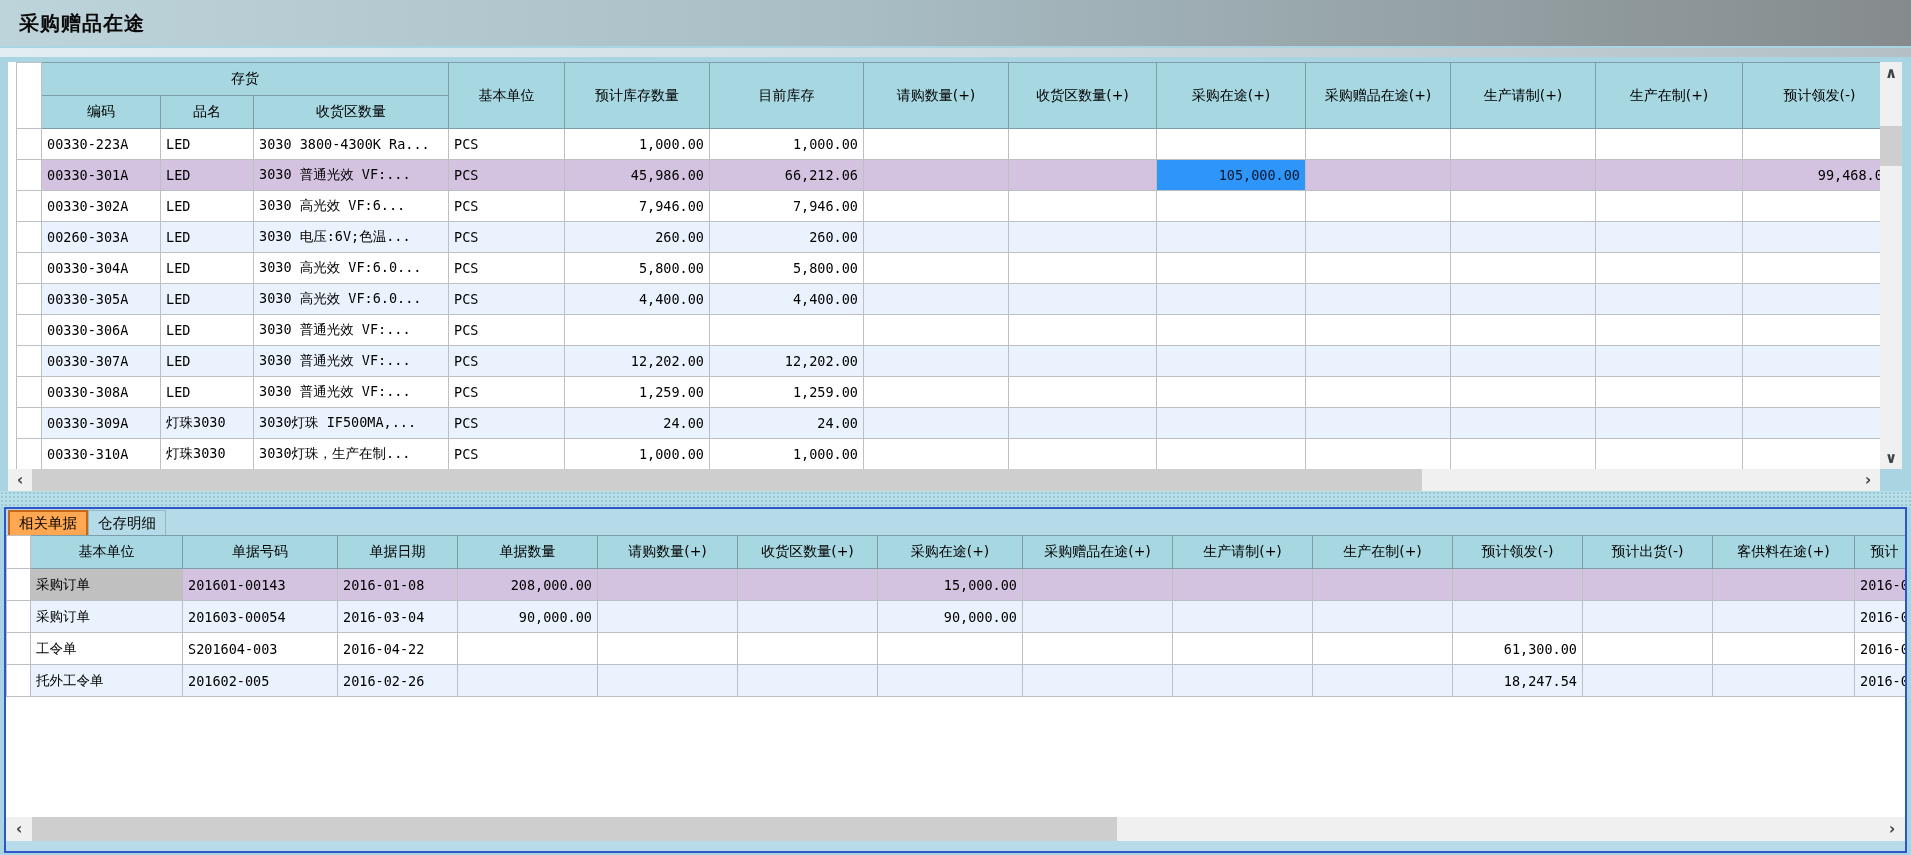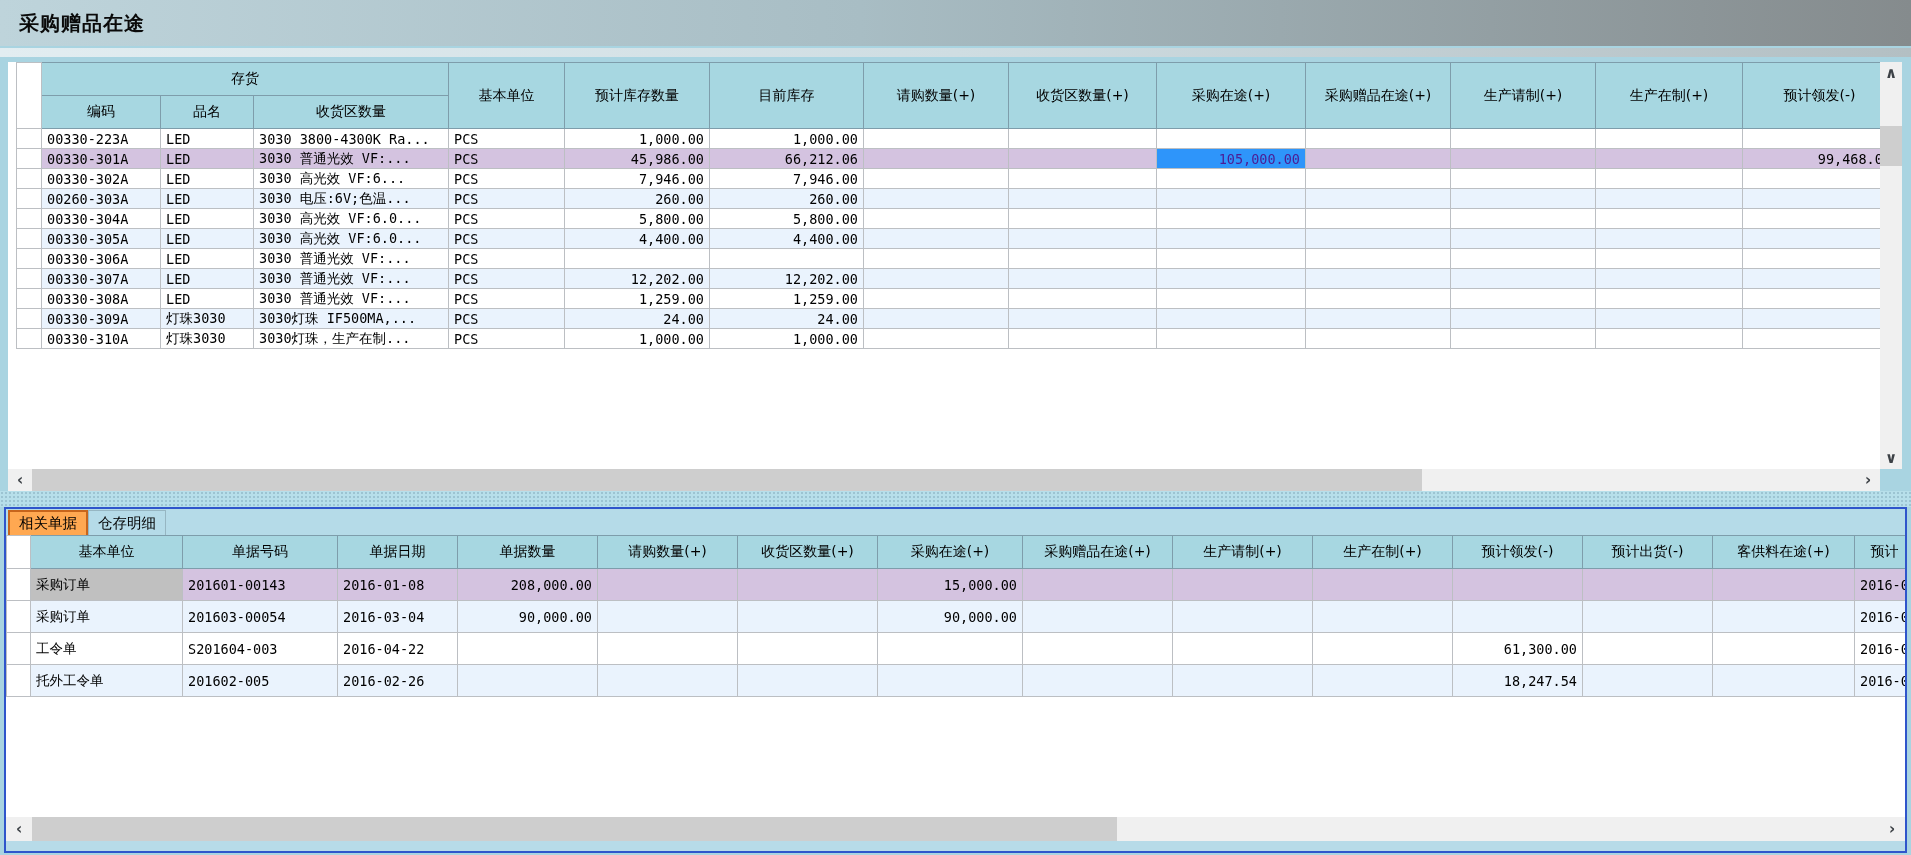--- a/index.html
+++ b/index.html
@@ -20,29 +20,29 @@
   th, td { overflow:hidden; white-space:nowrap; padding:0 5px; font-weight:normal;
     font-family:"DejaVu Sans Mono","DejaVu Sans","Liberation Mono",monospace;
     font-size:13.5px; color:#000; }
   thead th, thead td { background:#a7d7e1; border:1px solid #7e9dab; text-align:center;
     font-family:"DejaVu Sans","Liberation Sans",sans-serif; font-size:14px; }
   tbody td { background:#fff; border:1px solid #bcbfc3; }
   td.rowhead { background:#fff !important; border:1px solid #bcbfc3; }
   tr.row-alt td { background:#eaf3fd; }
   tr.row-sel td { background:#d4c3e0; }
   td.num { text-align:right; }
-  td.cell-active { background:#2e95fa !important; color:#4c1d95; }
+  td.cell-active { background:#2e95fa !important; color:#0f172a; }
   td.cell-focus  { background:#c0c0c0 !important; }
 
   
   .top-grid-clip { position:absolute; left:8px; top:62px; width:1872px; height:407px; overflow:hidden;
     background:#fff;padding-left:8px; }
   .top-grid-clip table { width:1880px; }
   .top-grid-clip thead tr { height:33px; }
-  .top-grid-clip tbody tr { height:20px; }
+  .top-grid-clip tbody tr { height:31px; }
 
   
   .sb { position:absolute; background:#f0f0f0; }
   .sb-btn { position:absolute; background:#f0f0f0; color:#3c4146; display:flex;
     align-items:center; justify-content:center; font-size:15px; font-weight:bold;
     font-family:"DejaVu Sans",sans-serif; }
   .sb-thumb { position:absolute; background:#cecece; }
   .hsb-top { left:8px; top:469px; width:1872px; height:22px; }
   .hsb-top .sb-btn.left  { left:0; top:0; width:24px; height:22px; }
   .hsb-top .sb-btn.right { right:0; top:0; width:24px; height:22px; }

